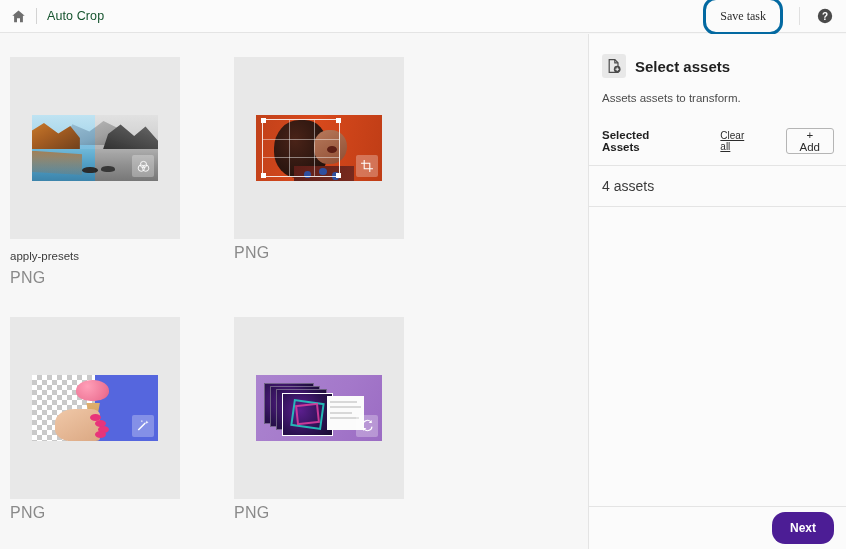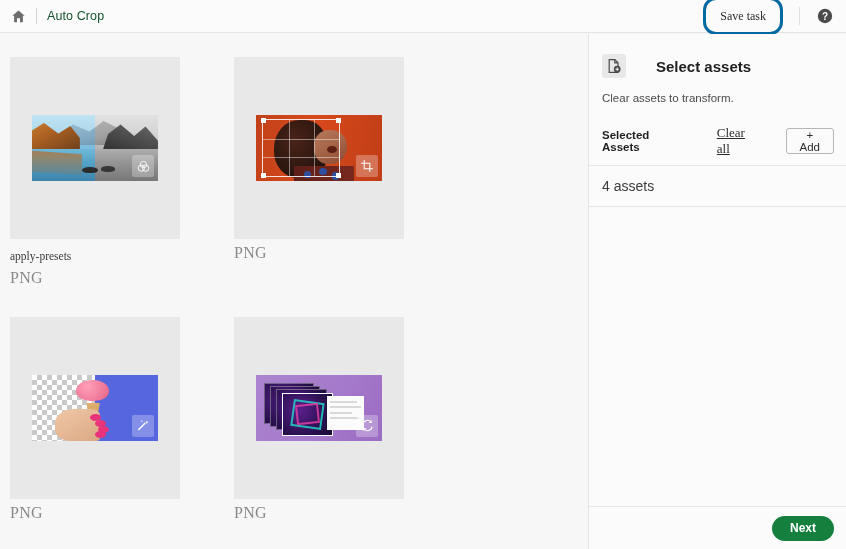--- a/index.html
+++ b/index.html
@@ -30,21 +30,21 @@
   }
   #header-sep2 { width: 1px; height: 18px; background: #e0e0e0; margin: 0 16px; }
   #help-icon { width: 18px; height: 18px; margin-right: 12px; cursor: pointer; display: flex; align-items: center; justify-content: center; }
 
   
   #grid-area {
     position: absolute; left: 0; top: 34px; width: 588px; height: 515px;
     background: #f7f7f7; padding: 23px 0 0 10px;
     display: flex; flex-wrap: wrap; align-content: flex-start;
   }
-  .asset-card { width: 202px; margin: 0 22px 30px 0; cursor: pointer; font-family: Liberation Serif, serif; }
+  .asset-card { width: 202px; margin: 0 22px 30px 0; cursor: pointer; }
   .card-thumb {
     width: 170px; height: 182px; background: #e8e8e8;
     display: flex; align-items: center; justify-content: center;
     position: relative; overflow: hidden;
   }
   .thumb-img { width: 126px; height: 66px; position: relative; overflow: hidden; }
   .badge {
     position: absolute; right: 4px; bottom: 4px; width: 22px; height: 22px;
     background: rgba(255,255,255,.28); border-radius: 2px;
     display: flex; align-items: center; justify-content: center;
@@ -119,47 +119,47 @@
       border:2px solid #e040a0; transform: rotate(-6deg); opacity:.85; }
   .doc-panel { position:absolute; right:14%; top:32%; width:30%; height:52%;
       background:#fbfbfb; }
   .doc-line { position:absolute; left:8%; height:2px; background:#d8d8d8; }
 
   
   #sidebar {
     position: absolute; right: 0; top: 34px; width: 258px; height: 515px;
     background: #fbfbfb; border-left: 1px solid #e4e4e4;
   }
-  #sb-head { display: flex; align-items: center; padding: 20px 0 0 13px; gap: 21px; }
+  #sb-head { display: flex; align-items: center; padding: 20px 0 0 13px; }
   #sb-icon {
     width: 24px; height: 24px; background: #e8e8e8; border-radius: 3px;
     display: flex; align-items: center; justify-content: center; margin-right: 9px;
   }
   #sb-title { font-size: 15px; font-weight: bold; color: #1f1f1f; }
   #sb-sub { font-size: 11.5px; color: #4b4b4b; padding: 14px 0 0 13px; }
   #sb-selected-row {
     display: flex; align-items: center; padding: 0 12px 0 13px; margin-top: 21px; height: 32px; gap: 40px;
   }
   #sb-selected-label { font-size: 11.5px; font-weight: bold; color: #1f1f1f; }
-  #clear-all { font-size: 13px; color: #2c2c2c; text-decoration: underline; margin-left: 18px; cursor: pointer; font-family: Liberation Serif, serif; }
+  #clear-all { font-size: 10px; color: #2c2c2c; text-decoration: underline; margin-left: 18px; cursor: pointer; }
   #add-btn {
     margin-left: auto; height: 26px; padding: 0 13px; border: 1px solid #b5b5b5; border-radius: 3px;
     background: #fbfbfb; font-size: 11.5px; color: #2c2c2c; cursor: pointer;
     font-family: "Liberation Sans", sans-serif; display: flex; align-items: center;
   }
   .sb-divider { height: 1px; background: #e4e4e4; margin-top: 8px; }
   #sb-count { font-size: 14px; color: #3b3b3b; padding: 12px 0 12px 13px; }
   #sb-footer {
     position: absolute; left: 0; right: 0; bottom: 0; height: 43px;
     border-top: 1px solid #e4e4e4; background: #fbfbfb;
     display: flex; align-items: center; justify-content: flex-end; padding-right: 12px;
   }
   #next-btn {
-    height: 25px; padding: 0 18px; border: none; border-radius: 13px;
-    background: #15803d; color: #fff; font-size: 12px; font-weight: bold;
+    height: 32px; padding: 0 18px; border: none; border-radius: 13px;
+    background: #4c1d95; color: #fff; font-size: 12px; font-weight: bold;
     font-family: "Liberation Sans", sans-serif; cursor: pointer;
   }
 </style>
 </head>
 <body>
 
 <div id="app">
 
   <div id="header">
     <div id="home-icon">
@@ -316,21 +316,21 @@
       <div id="sb-icon">
         <svg width="16" height="16" viewBox="0 0 20 20" aria-hidden="true">
           <path d="M4 2h7l4 4v12H4z" fill="none" stroke="#4b4b4b" stroke-width="1.5"></path>
           <path d="M11 2v4h4" fill="none" stroke="#4b4b4b" stroke-width="1.5"></path>
           <circle cx="14" cy="14" r="4.2" fill="#4b4b4b"></circle>
           <path d="M14 11.8v4.4M11.8 14h4.4" stroke="#ffffff" stroke-width="1.2"></path>
         </svg>
       </div>
       <div id="sb-title">Select assets</div>
     </div>
-    <div id="sb-sub">Clear assets to transform.</div>
+    <div id="sb-sub">Assets assets to transform.</div>
 
     <div id="sb-selected-row">
       <span id="sb-selected-label">Selected Assets</span>
       <span id="clear-all">Clear all</span>
       <button id="add-btn">+ Add</button>
     </div>
 
     <div class="sb-divider"></div>
     <div id="sb-count">4 assets</div>
     <div class="sb-divider" style="margin-top:0"></div>

